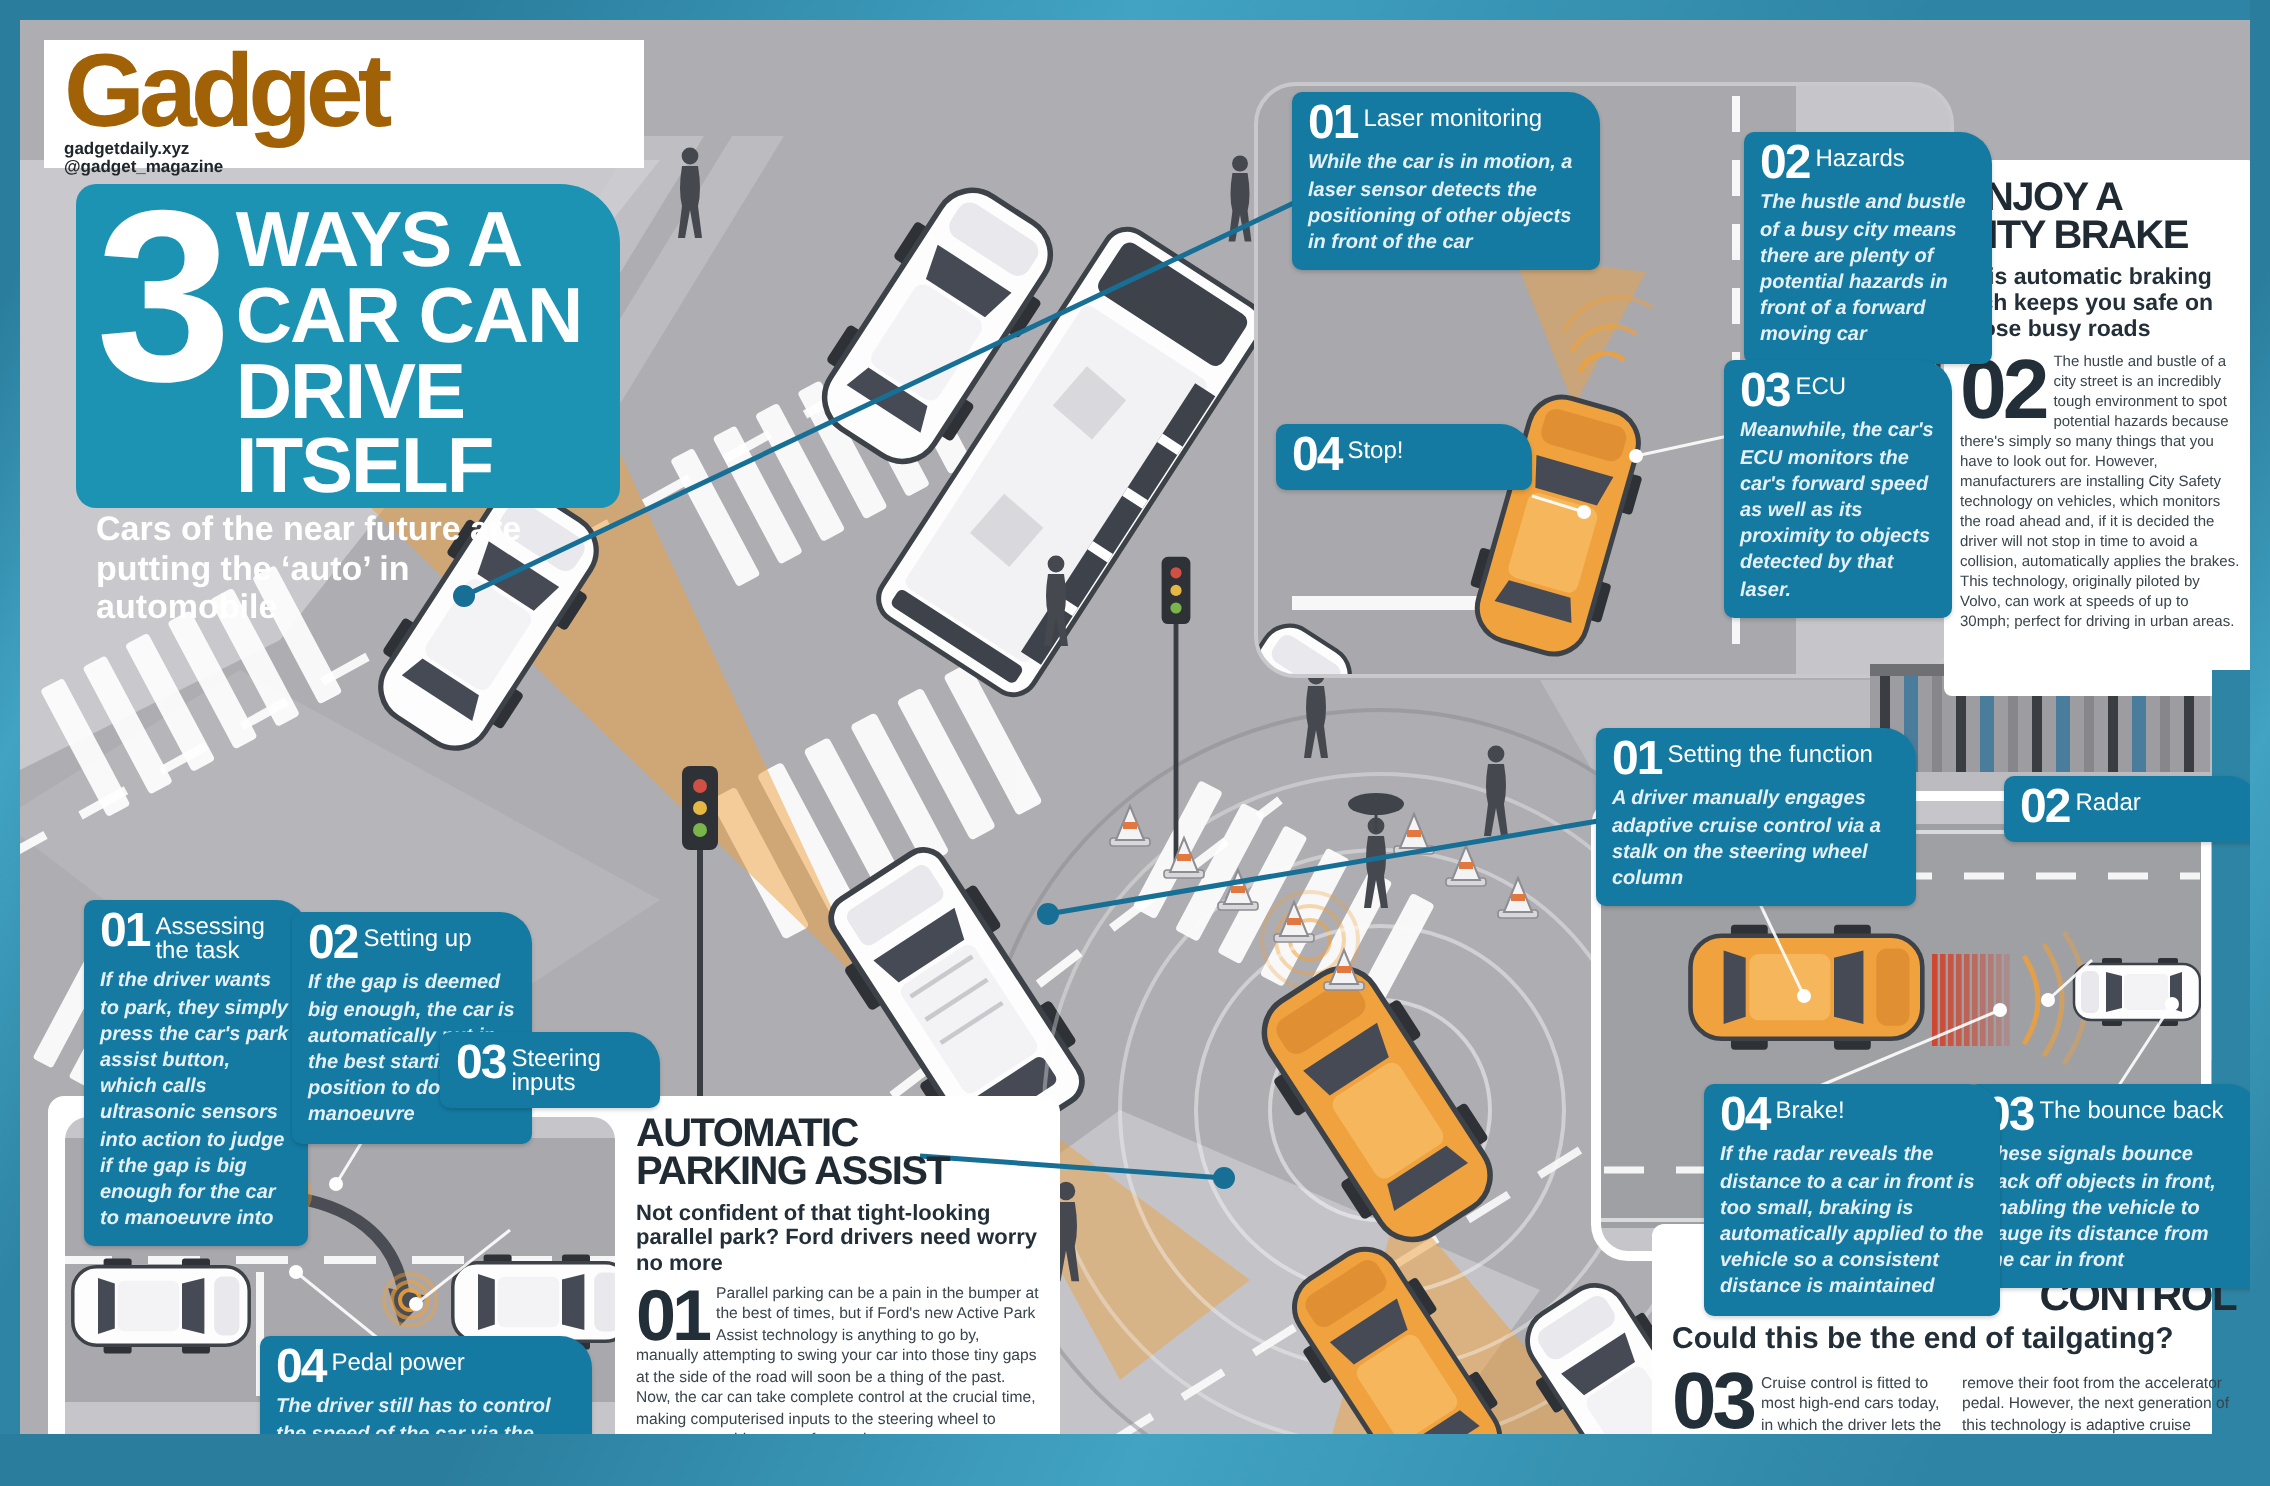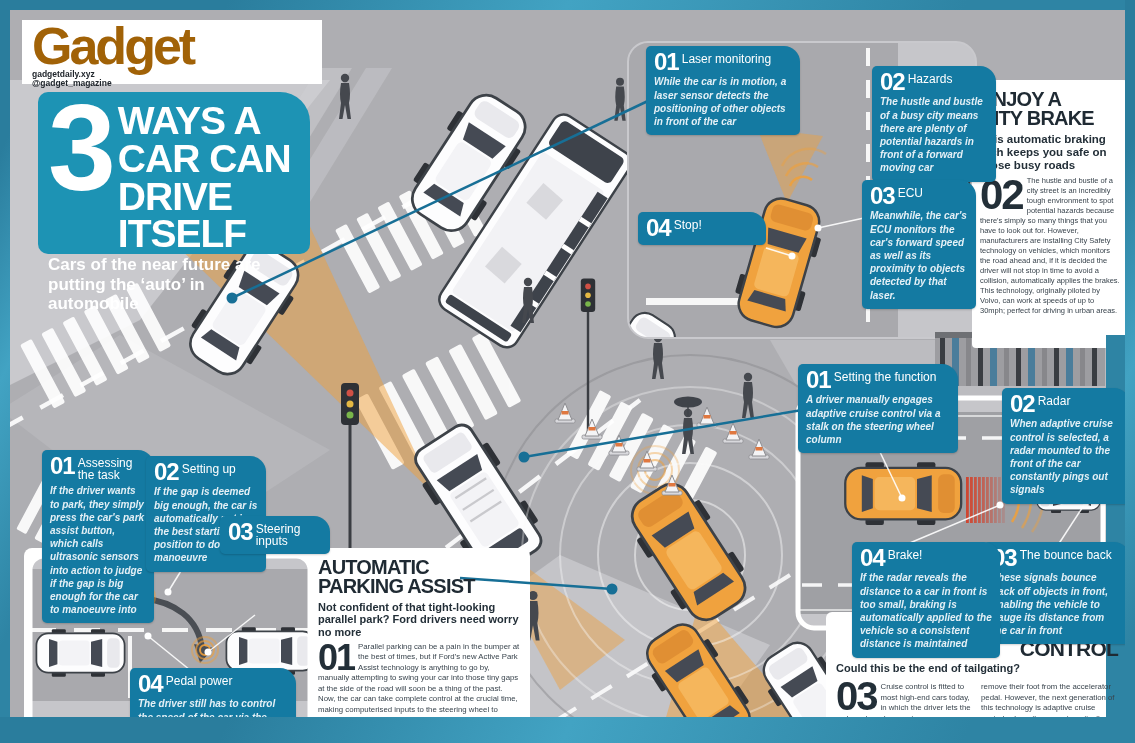--- a/index.html
+++ b/index.html
@@ -33,21 +33,21 @@
   .wp-head{font-weight:700;letter-spacing:-0.8px;line-height:0.95;white-space:pre-line;color:#1f2a33;}
   .wp-sub{font-weight:700;line-height:1.12;margin-top:5px;color:#232f38;}
   .wp-body{font-size:7.8px;line-height:1.34;color:#39444d;margin-top:4px;}
   .wp-num{float:left;font-size:42px;font-weight:700;line-height:0.8;letter-spacing:-2px;margin:2px 4px 0 0;color:#232f38;}
   .p-enjoy{left:972px;top:82px;width:156px;height:266px;padding:8px 8px;}
   .p-enjoy .wp-head{font-size:20px;}
   .p-enjoy .wp-sub{font-size:11.5px;}
   .p-enjoy .wp-body{font-size:7.5px;}
   .p-cruise{left:826px;top:612px;width:302px;height:126px;padding:7px 10px;}
   .p-cruise .wp-head{font-size:21px;text-align:right;}
-  .p-cruise .wp-sub{font-size:11px;margin-top:3px;}
+  .p-cruise .wp-sub{font-size:15px;margin-top:3px;}
   .cruise-cols{display:flex;gap:8px;margin-top:4px;}
   .cruise-cols .col{width:50%;}
   .p-cruise .wp-num{font-size:40px;}
   .p-park{left:312px;top:552px;width:216px;height:186px;padding:6px 6px;}
   .p-park .wp-head{font-size:20px;}
   .p-park .wp-sub{font-size:11px;}
   .p-park .wp-num{font-size:36px;}
   
   .cb1{left:646px;top:46px;width:154px;}
   .cb2{left:872px;top:66px;width:124px;}
@@ -381,21 +381,20 @@
         <span class="co-num">01</span>
         <span class="co-title">Setting the function</span>
       </div>
     <div class="co-body">A driver manually engages adaptive cruise control via a stalk on the steering wheel column</div>
   </div>
   <div class="callout ac2">
     <div class="co-head">
         <span class="co-num">02</span>
         <span class="co-title">Radar</span>
       </div>
-    <div class="co-body">When adaptive cruise control is selected, a radar mounted to the front of the car constantly pings out signals</div>
   </div>
   <div class="callout ac3">
     <div class="co-head">
         <span class="co-num">03</span>
         <span class="co-title">The bounce back</span>
       </div>
     <div class="co-body">These signals bounce back off objects in front, enabling the vehicle to gauge its distance from the car in front</div>
   </div>
   <div class="callout ac4">
     <div class="co-head">

